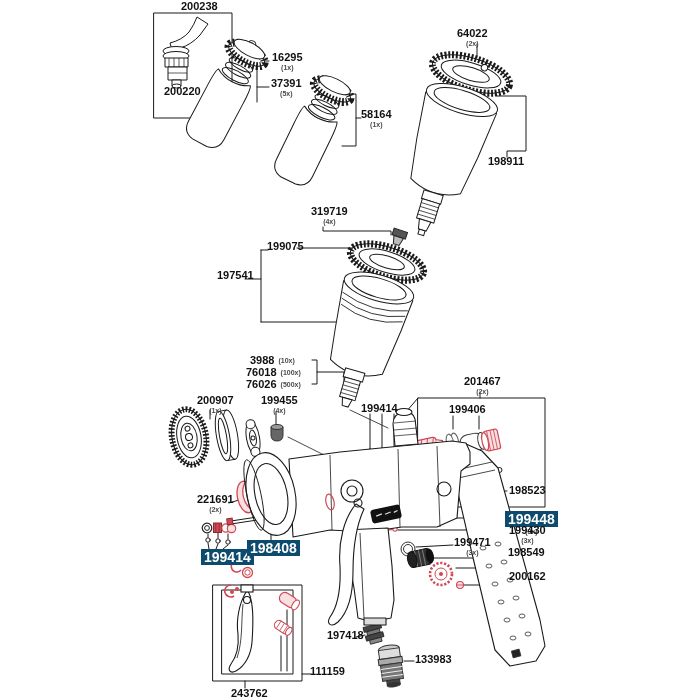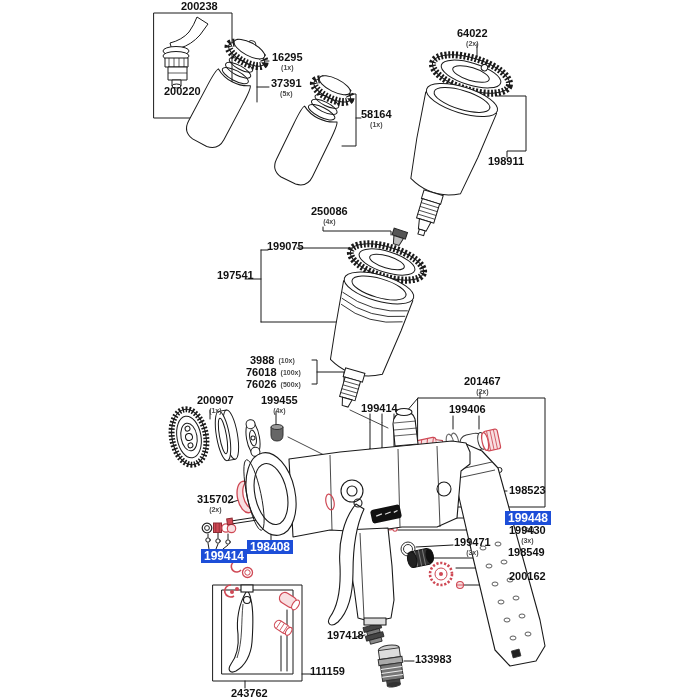--- a/index.html
+++ b/index.html
@@ -5,21 +5,21 @@
   html,body{margin:0;padding:0;background:#fff;}
   .stage{position:relative;width:700px;height:700px;background:#fff;overflow:hidden;
          font-family:"Liberation Sans",sans-serif;}
   .stage svg{position:absolute;left:0;top:0;}
   .lbl{position:absolute;color:#111;font-weight:bold;font-size:11px;line-height:1;
        text-align:center;white-space:nowrap;}
   .lbl .num{display:block;letter-spacing:0;}
   .lbl .qty{display:block;font-size:7px;color:#4a4a4a;margin-top:1px;font-weight:bold;}
   .lbl.row{display:flex;align-items:flex-start;gap:4px;text-align:left;}
   .lbl.row .qty{display:inline;margin-top:2px;}
-  .lbl.hl .num{background:#1d4ed8;color:#fff;padding:1px 3px;font-size:12px;}
+  .lbl.hl .num{background:#0c4a6e;color:#fff;padding:1px 3px;font-size:14px;}
 </style>
 </head>
 <body>
 
 <div class="stage">
 
 <svg width="700" height="700" viewBox="0 0 700 700">
 
   <g fill="none" stroke="#1a1a1a" stroke-width="1" stroke-linecap="round" stroke-linejoin="round">
     <rect x="154" y="13" width="78" height="105"></rect>
@@ -359,21 +359,21 @@
       <span class="qty">(1x)</span>
     </div>
 <div class="lbl" style="left:457px;top:28px">
       <span class="num">64022</span>
       <span class="qty">(2x)</span>
     </div>
 <div class="lbl" style="left:488px;top:156px">
       <span class="num">198911</span>
     </div>
 <div class="lbl" style="left:311px;top:206px">
-      <span class="num">250086</span>
+      <span class="num">319719</span>
       <span class="qty">(4x)</span>
     </div>
 <div class="lbl" style="left:267px;top:241px">
       <span class="num">199075</span>
     </div>
 <div class="lbl" style="left:217px;top:270px">
       <span class="num">197541</span>
     </div>
 <div class="lbl row" style="left:250px;top:355px">
       <span class="num">3988</span>
@@ -420,21 +420,21 @@
       <span class="num">199471</span>
       <span class="qty">(3x)</span>
     </div>
 <div class="lbl" style="left:508px;top:547px">
       <span class="num">198549</span>
     </div>
 <div class="lbl" style="left:509px;top:571px">
       <span class="num">200162</span>
     </div>
 <div class="lbl" style="left:197px;top:494px">
-      <span class="num">315702</span>
+      <span class="num">221691</span>
       <span class="qty">(2x)</span>
     </div>
 <div class="lbl hl" style="left:201px;top:549px">
       <span class="num">199414</span>
     </div>
 <div class="lbl hl" style="left:247px;top:540px">
       <span class="num">198408</span>
     </div>
 <div class="lbl" style="left:327px;top:630px">
       <span class="num">197418</span>

